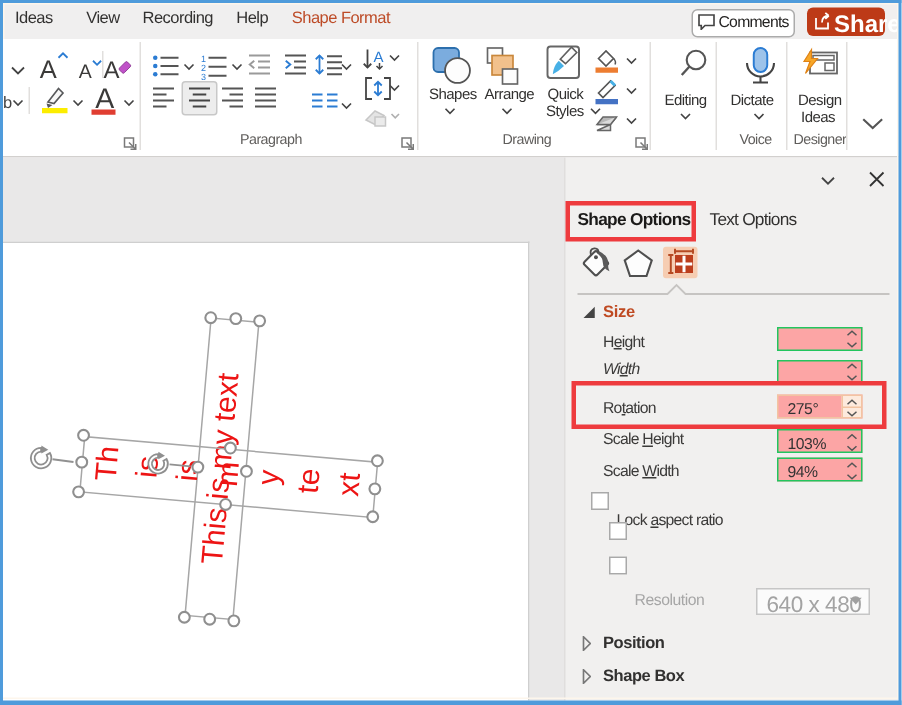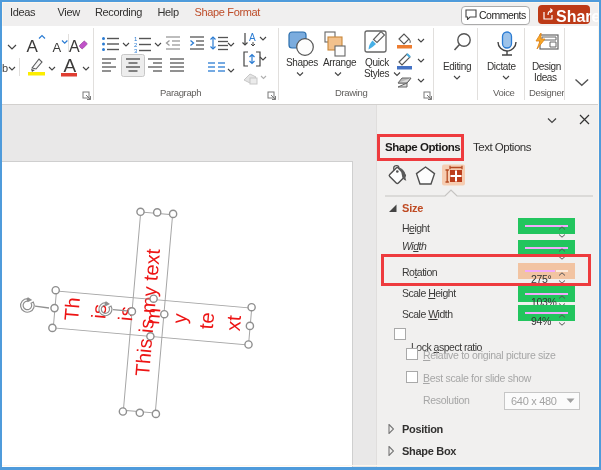--- a/index.html
+++ b/index.html
@@ -20,21 +20,21 @@
   svg text{letter-spacing:-0.35px;}
   
   #canvas{left:2px;top:105px;width:374px;height:362px;background:#e9e8e8;}
   #slide{left:2px;top:161px;width:351px;height:306px;background:#ffffff;border-top:1px solid #cfcfcf;border-right:1px solid #cfcfcf;box-sizing:border-box;}
   
   #panel{left:376px;top:105px;width:223px;height:362px;background:#f1f0ef;border-left:1px solid #e0dedd;box-sizing:border-box;}
   .hcol{position:absolute;top:calc(50% - 1.5px);font-size:20px;line-height:23px;color:#ed1414;white-space:nowrap;transform:translate(-50%,-50%) rotate(-90deg);}
   .lbl{font-size:10.5px;letter-spacing:-0.5px;color:#3b3a39;}
   .glbl{font-size:10.5px;letter-spacing:-0.3px;color:#a6a6a6;}
   .lbl u,.glbl u{text-decoration:underline;}
-  .spin{position:absolute;width:57px;height:16px;background:#f0abfc;border:7px solid #22c55e;box-sizing:border-box;}
+  .spin{position:absolute;width:57px;height:16px;background:#fca5a5;border:1px solid #22c55e;box-sizing:border-box;}
   .spin svg{position:absolute;right:2px;top:1.5px;}
   .sval{position:absolute;left:6px;top:2.5px;font-size:10.5px;letter-spacing:-0.3px;color:#333;}
   .cb{position:absolute;width:12px;height:12px;background:#fff;border:1px solid #a9a9a9;box-sizing:border-box;}
 </style>
 </head>
 <body>
 <div id="win">
   <div class="abs" id="tabrow"></div>
   <div class="abs" id="ribbon"></div>
   <div class="abs" id="ribbonline"></div>
@@ -418,26 +418,24 @@
       <svg width="8" height="12" viewBox="0 0 8 12">
         <path d="M1 3.5 L4 0.8 L7 3.5 M1 8.5 L4 11.2 L7 8.5" fill="none" stroke="#555" stroke-width="1"></path>
       </svg>
     </div>
 
   <div class="abs" style="left:381px;top:254px;width:209.5px;height:31.5px;border:3.2px solid #ee3b3e;box-sizing:border-box;"></div>
 
   <div class="cb" style="left:394px;top:327.5px;"></div>
   <div class="abs lbl" style="left:411px;top:328.5px;margin-top:12px;">Lock <u>a</u>spect ratio</div>
   <div class="cb" style="left:406px;top:348px;"></div>
-  <div class="abs glbl" style="left:423px;top:349px;"><u>R</u>elative to original picture size</div>
   <div class="cb" style="left:406px;top:371px;"></div>
-  <div class="abs glbl" style="left:423px;top:372px;"><u>B</u>est scale for slide show</div>
   <div class="abs glbl" style="left:423px;top:394px;text-align:center;">Resolution</div>
   <div class="abs" style="left:504px;top:392px;width:74px;height:16px;background:#fbfbfb;border:1px solid #c6c6c6;">
-    <span style="position:absolute;left:6px;top:2px;font-size:11px;letter-spacing:-0.3px;color:#a3a3a3;">640 x 480</span>
+    <span style="position:absolute;left:6px;top:2px;font-size:15px;letter-spacing:-0.3px;color:#a3a3a3;">640 x 480</span>
     <svg style="position:absolute;right:4px;top:5px;" width="9" height="6" viewBox="0 0 9 6">
         <path d="M0.5 0.5 L4.5 5 L8.5 0.5" fill="#a0a0a0"></path>
       </svg>
   </div>
   <svg class="abs" style="left:388px;top:424px;" width="6" height="10" viewBox="0 0 6 10">
       <path d="M1 0.5 L5.5 5 L1 9.5 Z" fill="none" stroke="#777" stroke-width="1.1"></path>
     </svg>
   <div class="abs" style="left:402px;top:423px;font-size:11px;letter-spacing:-0.3px;font-weight:bold;color:#323130;">Position</div>
   <svg class="abs" style="left:388px;top:446px;" width="6" height="10" viewBox="0 0 6 10">
       <path d="M1 0.5 L5.5 5 L1 9.5 Z" fill="none" stroke="#777" stroke-width="1.1"></path>

